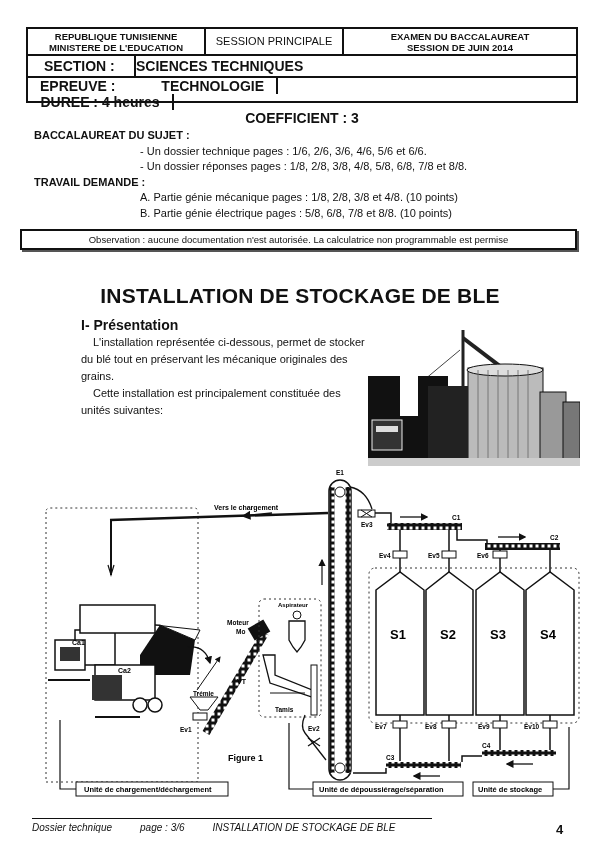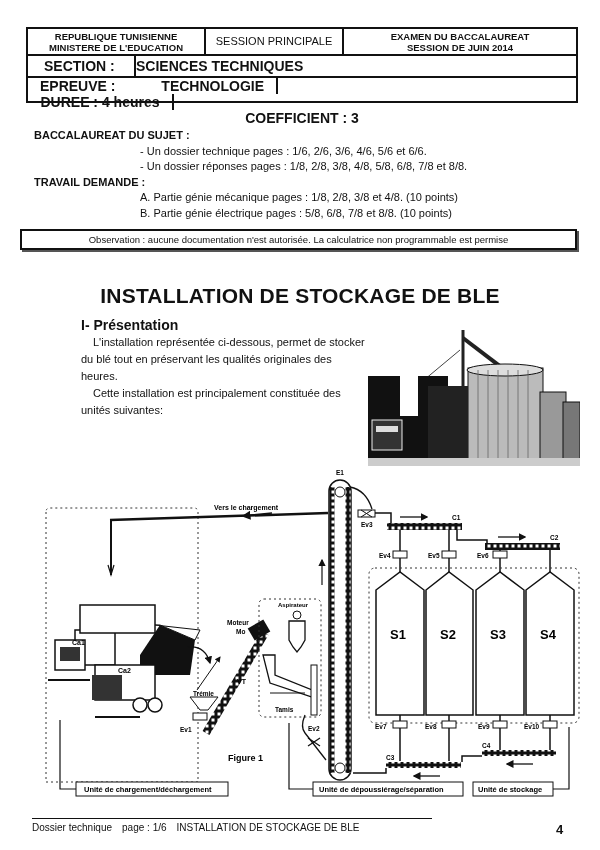--- a/index.html
+++ b/index.html
@@ -23,21 +23,21 @@
   .pres { position: absolute; left: 37px; top: 317px; width: 290px; font-size: 11px; line-height: 17px; margin-left: 44px; }
   .pres h2 { font-size: 14px; font-weight: bold; line-height: 16px; margin-bottom: 1px; }
   .pres .p1 { text-indent: 12px; }
   .pres ul { list-style: none; margin-left: 50px; }
   .pres li::before { content: "•"; margin-right: 12px; }
   .photo { position: absolute; left: 368px; top: 330px; width: 212px; height: 136px; }
 
   .diagram { position: absolute; left: 0; top: 465px; width: 600px; height: 340px; }
   .dl { font-family: "Liberation Sans", sans-serif; font-weight: bold; }
 
-  .foot { position: absolute; left: 32px; top: 818px; width: 400px; border-top: 1.5px solid #111; padding-top: 3px; font-size: 10px; display: flex; gap: 10px; }
+  .foot { position: absolute; left: 32px; top: 818px; width: 400px; border-top: 1.5px solid #111; padding-top: 3px; font-size: 10px; display: flex; gap: 28px; font-style: italic; }
   .pnum { position: absolute; left: 556px; top: 822px; font-size: 13px; font-weight: bold; }
 </style>
 </head>
 <body>
 
 <div class="hdr">
   <div class="hrow r1">
     <div class="hcell" style="width:178px;flex-direction:column">
       <span>REPUBLIQUE TUNISIENNE</span>
       <span>MINISTERE DE L'EDUCATION</span>
@@ -70,21 +70,21 @@
   <div class="ind">A. Partie génie mécanique pages : 1/8, 2/8, 3/8 et 4/8. (10 points)</div>
   <div class="ind">B. Partie génie électrique pages : 5/8, 6/8, 7/8 et 8/8. (10 points)</div>
 </div>
 
 <div class="obs">Observation : aucune documentation n'est autorisée. La calculatrice non programmable est permise</div>
 
 <div class="title">INSTALLATION DE STOCKAGE DE BLE</div>
 
 <div class="pres">
   <h2>I- Présentation</h2>
-  <p class="p1">L'installation représentée ci-dessous, permet de stocker du blé tout en préservant les qualités originales des heures.</p>
+  <p class="p1">L'installation représentée ci-dessous, permet de stocker du blé tout en préservant les mécanique originales des grains.</p>
   <p class="p1">Cette installation est principalement constituée des unités suivantes:</p>
 </div>
 
 <svg class="photo" viewBox="0 0 212 136">
   <rect x="0" y="0" width="212" height="136" fill="#fff"></rect>
 
   <line x1="95" y1="0" x2="95" y2="70" stroke="#222" stroke-width="3"></line>
   <line x1="95" y1="8" x2="150" y2="50" stroke="#222" stroke-width="4"></line>
   <line x1="92" y1="20" x2="50" y2="55" stroke="#444" stroke-width="1"></line>
 
@@ -262,16 +262,16 @@
   <rect x="313" y="317" width="150" height="14" fill="#fff" stroke="#111"></rect>
   <text x="319" y="327" font-size="7.5" font-weight="bold">Unité de dépoussiérage/séparation</text>
 
   <polyline points="569,262 569,324 553,324" fill="none" stroke="#111" stroke-width="1.2"></polyline>
   <rect x="473" y="317" width="80" height="14" fill="#fff" stroke="#111"></rect>
   <text x="478" y="327" font-size="7.5" font-weight="bold">Unité de stockage</text>
 </svg>
 
 <div class="foot">
   <span>Dossier technique</span>
-  <span>page : 1/6</span>
+  <span>page : 3/6</span>
   <span>INSTALLATION DE STOCKAGE DE BLE</span>
 </div>
 <div class="pnum">4</div>
 
 </body></html>

